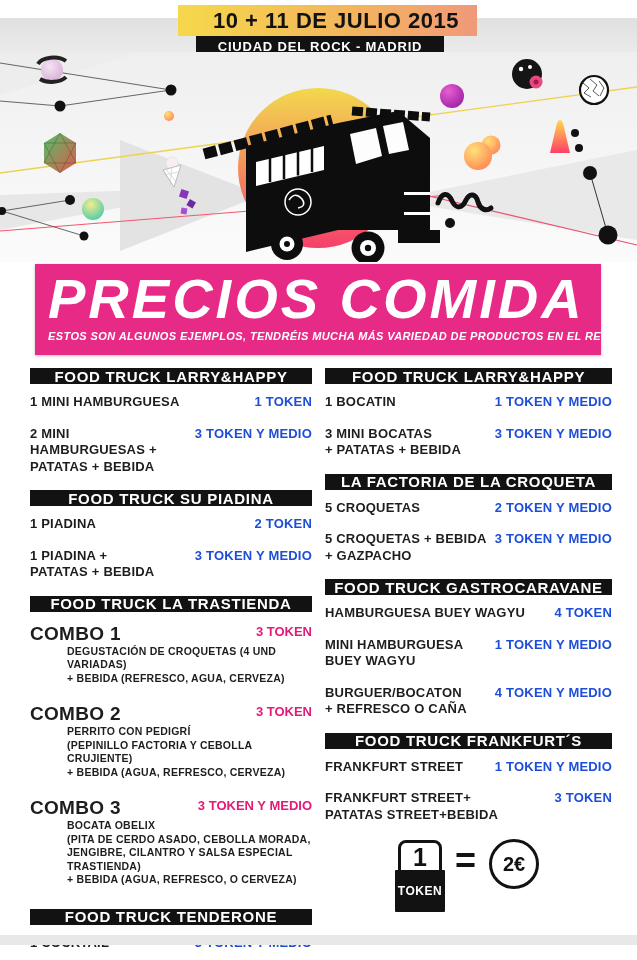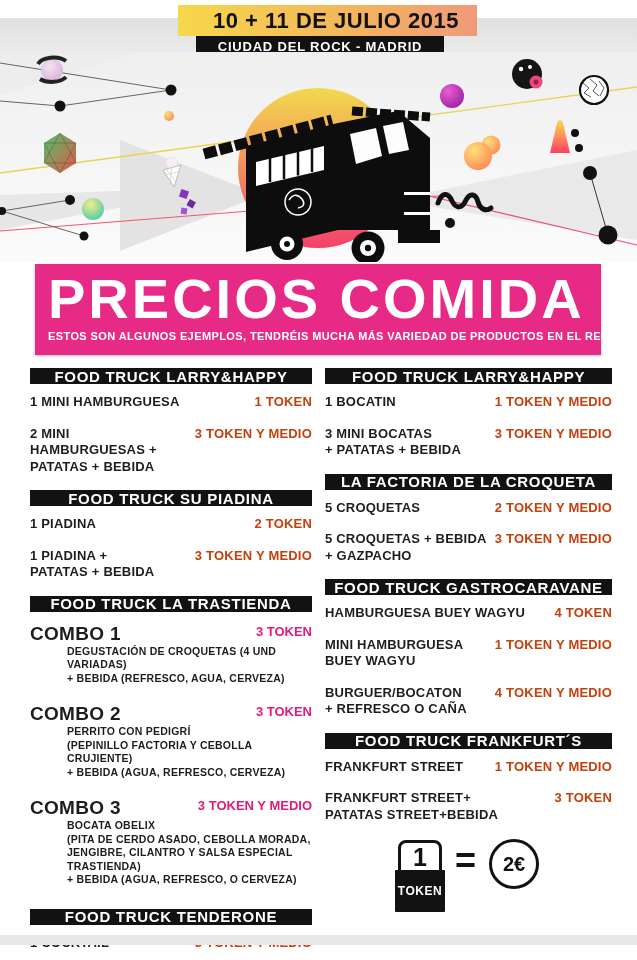--- a/index.html
+++ b/index.html
@@ -16,36 +16,36 @@
     background:linear-gradient(90deg,#f6d84b 0%,#f3b45e 60%,#f0997a 100%);
     display:flex;align-items:center;justify-content:center;
     font-weight:700;font-size:22px;letter-spacing:.5px;color:#121212;padding-left:17px;}
   .venue-banner{position:absolute;left:196px;top:36px;width:248px;height:21px;
     background:#121212;color:#ffffff;display:flex;align-items:center;justify-content:center;
     font-weight:700;font-size:13px;letter-spacing:.8px;}
   .hero{position:absolute;left:0;top:52px;width:637px;height:210px;}
   
   .pink-banner{position:absolute;left:35px;top:264px;width:566px;height:91px;
     background:#e72a85;color:#fff;box-sizing:border-box;padding:5px 13px 6px;
-    box-shadow:0 1px 3px rgba(0,0,0,.25);}
+    box-shadow:0 1px 3px rgba(0,0,0,.25);font-style:italic;}
   .pink-title{font-size:56px;line-height:60px;font-weight:700;letter-spacing:3px;white-space:nowrap;}
   .pink-subtitle{font-size:11px;font-weight:700;letter-spacing:.4px;margin-top:1px;white-space:nowrap;}
   
   .col{position:absolute;top:368px;}
   .col-left{left:30px;width:282px;}
   .col-right{left:325px;width:287px;}
   .menu-section{margin-bottom:10px;}
   .sec-spacer{margin-bottom:22px;}
   .section-header{background:#121212;color:#fff;height:16px;margin-bottom:10px;
     display:flex;align-items:center;justify-content:center;
     font-weight:700;font-size:15px;letter-spacing:.7px;white-space:nowrap;}
   .item-row{display:flex;justify-content:space-between;align-items:flex-start;gap:8px;
     margin-bottom:15px;font-weight:700;font-size:13px;line-height:16.5px;letter-spacing:.2px;}
   .item-name{white-space:pre-line;}
-  .item-price{color:#c2410c;white-space:nowrap;text-align:right;}
+  .item-price{color:#1d4ed8;white-space:nowrap;text-align:right;}
   .combo{margin-bottom:17px;}
   .combo:last-child{margin-bottom:16px;}
   .combo-top{display:flex;justify-content:space-between;align-items:flex-start;gap:8px;}
   .combo-name{font-weight:700;font-size:19px;line-height:23px;letter-spacing:.3px;}
   .combo-price{color:#e31b77;font-weight:700;font-size:13px;line-height:20px;white-space:nowrap;}
   .combo-detail{font-weight:700;font-size:10.5px;line-height:13.5px;letter-spacing:.25px;padding-left:37px;}
   
   .token-legend{display:flex;align-items:center;justify-content:center;gap:13px;margin-top:16px;}
   .token-square{width:44px;height:48px;border:3px solid #121212;border-radius:8px;background:#fff;
     display:flex;flex-direction:column;align-items:center;justify-content:flex-start;padding-top:1px;box-sizing:border-box;}

